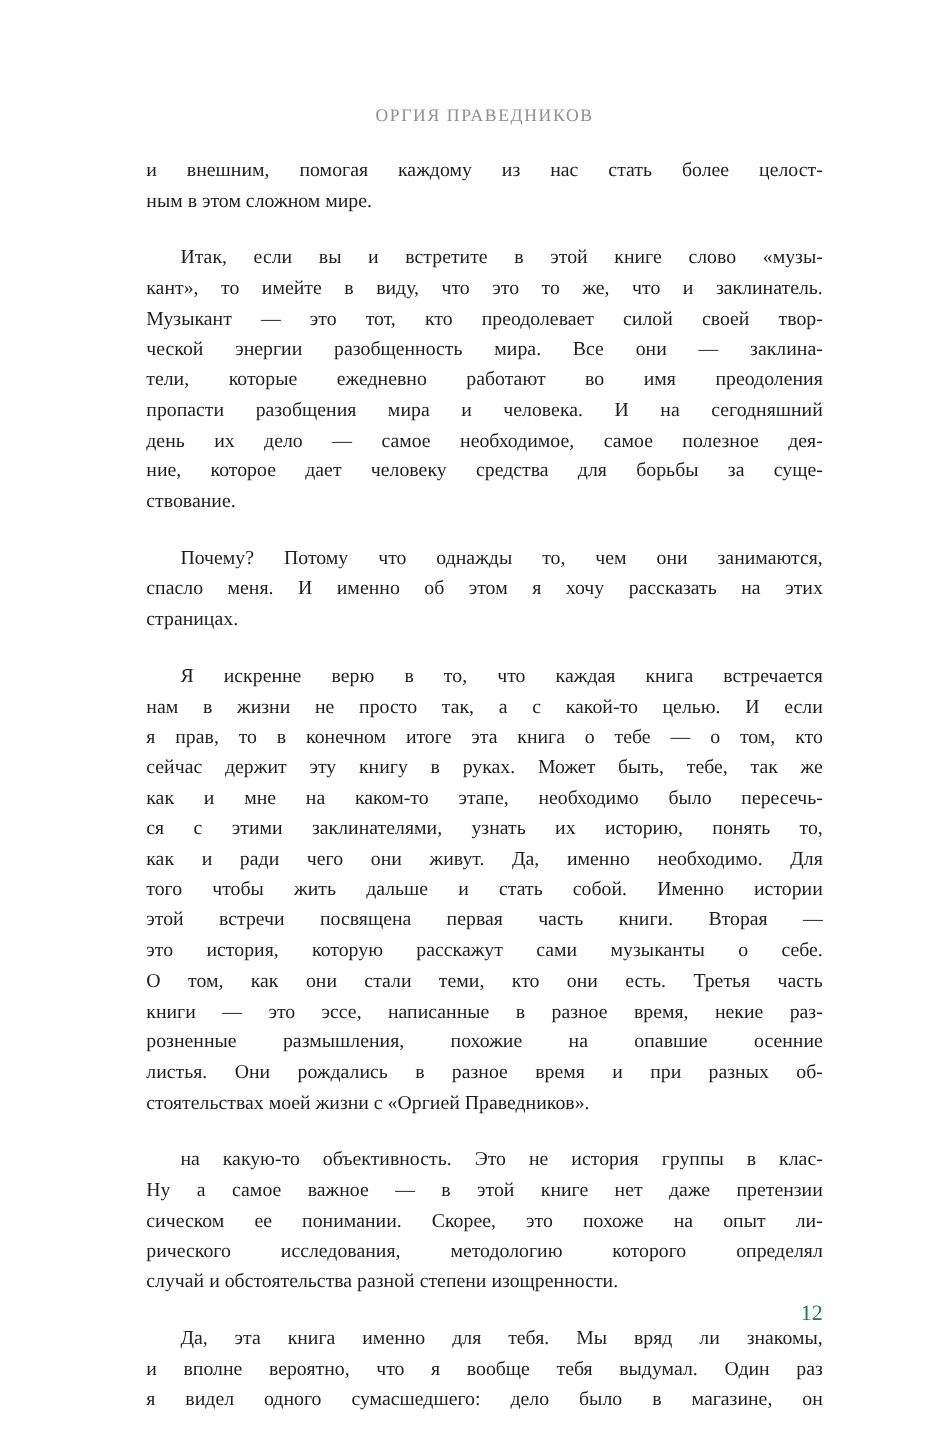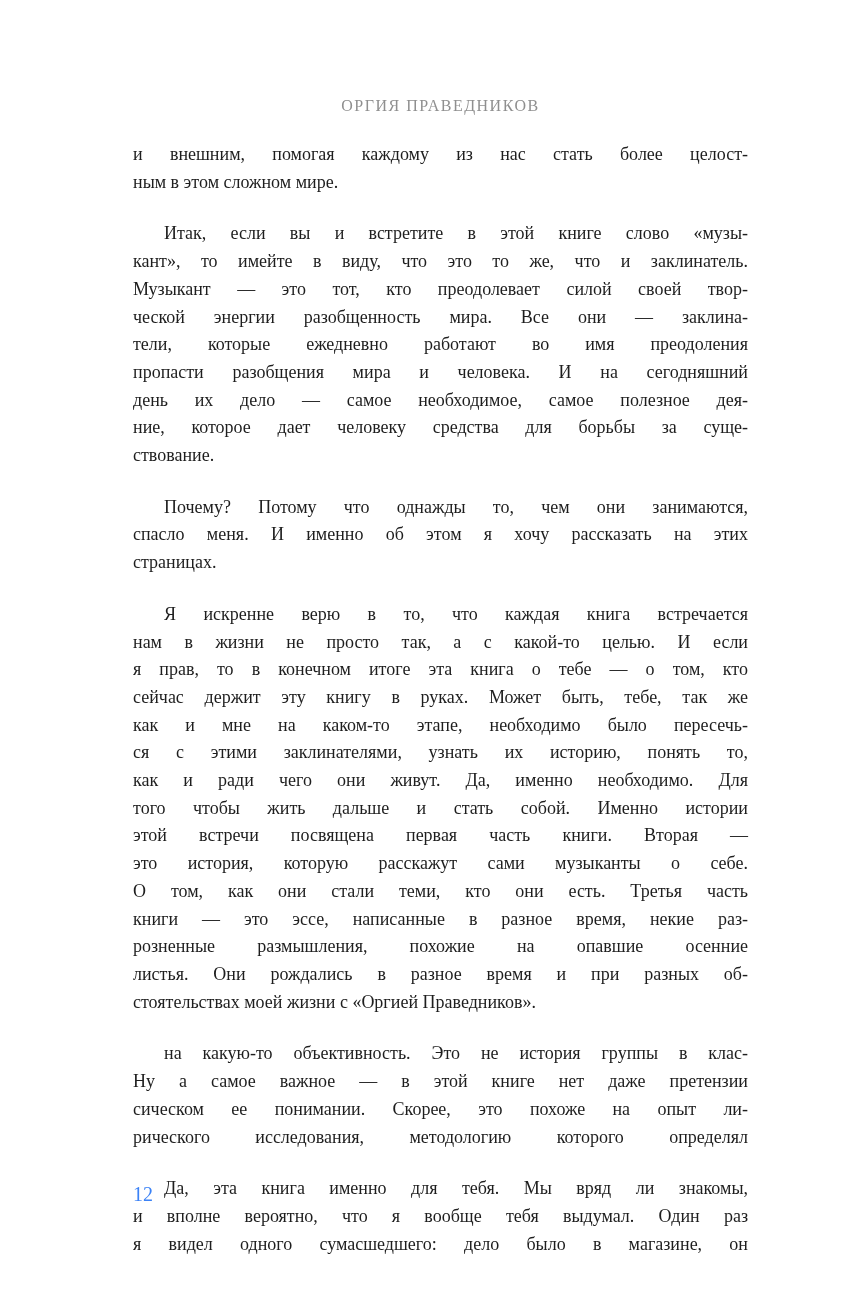--- a/index.html
+++ b/index.html
@@ -47,23 +47,23 @@
   }
   .para.indent .line:first-child {
     text-indent: 31px;
     margin-top: 24px;
   }
   .page-number {
     position: absolute;
     top: 1183px;
     left: 133px;
     width: 615px;
-    text-align: left;
+    text-align: right;
     font-size: 20px;
-    color: #3b82f6;
+    color: #15803d;
   }
 </style>
 </head>
 <body>
 
 <div class="page">
   <div class="running-header">ОРГИЯ ПРАВЕДНИКОВ</div>
 
   <div class="body-text">
       <div class="para">
@@ -101,20 +101,21 @@
         <div class="line">книги — это эссе, написанные в разное время, некие раз-</div>
         <div class="line">розненные размышления, похожие на опавшие осенние</div>
         <div class="line">листья. Они рождались в разное время и при разных об-</div>
         <div class="line lastline">стоятельствах моей жизни с «Оргией Праведников».</div>
       </div>
       <div class="para indent">
         <div class="line">на какую-то объективность. Это не история группы в клас-</div>
         <div class="line">Ну а самое важное — в этой книге нет даже претензии</div>
         <div class="line">сическом ее понимании. Скорее, это похоже на опыт ли-</div>
         <div class="line">рического исследования, методологию которого определял</div>
+        <div class="line lastline">случай и обстоятельства разной степени изощренности.</div>
       </div>
       <div class="para indent">
         <div class="line">Да, эта книга именно для тебя. Мы вряд ли знакомы,</div>
         <div class="line">и вполне вероятно, что я вообще тебя выдумал. Один раз</div>
         <div class="line">я видел одного сумасшедшего: дело было в магазине, он</div>
       </div>
     </div>
 
   <div class="page-number">12</div>
 </div>

